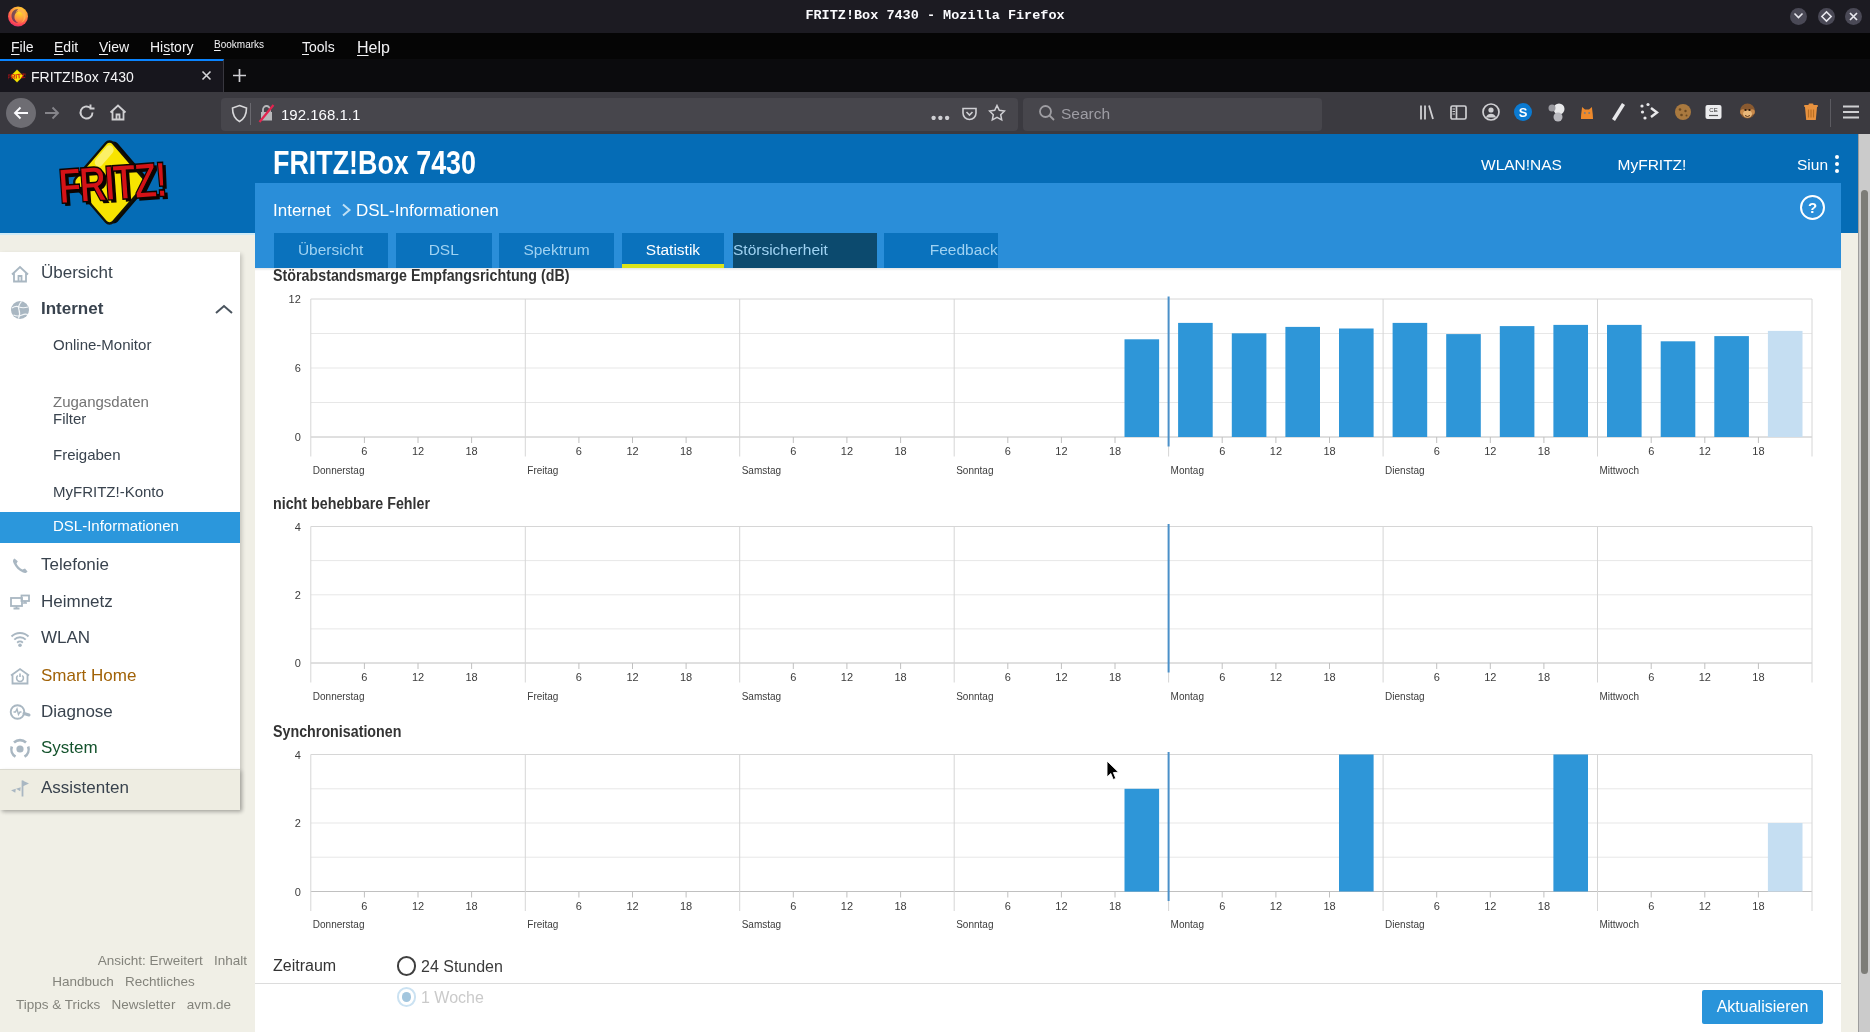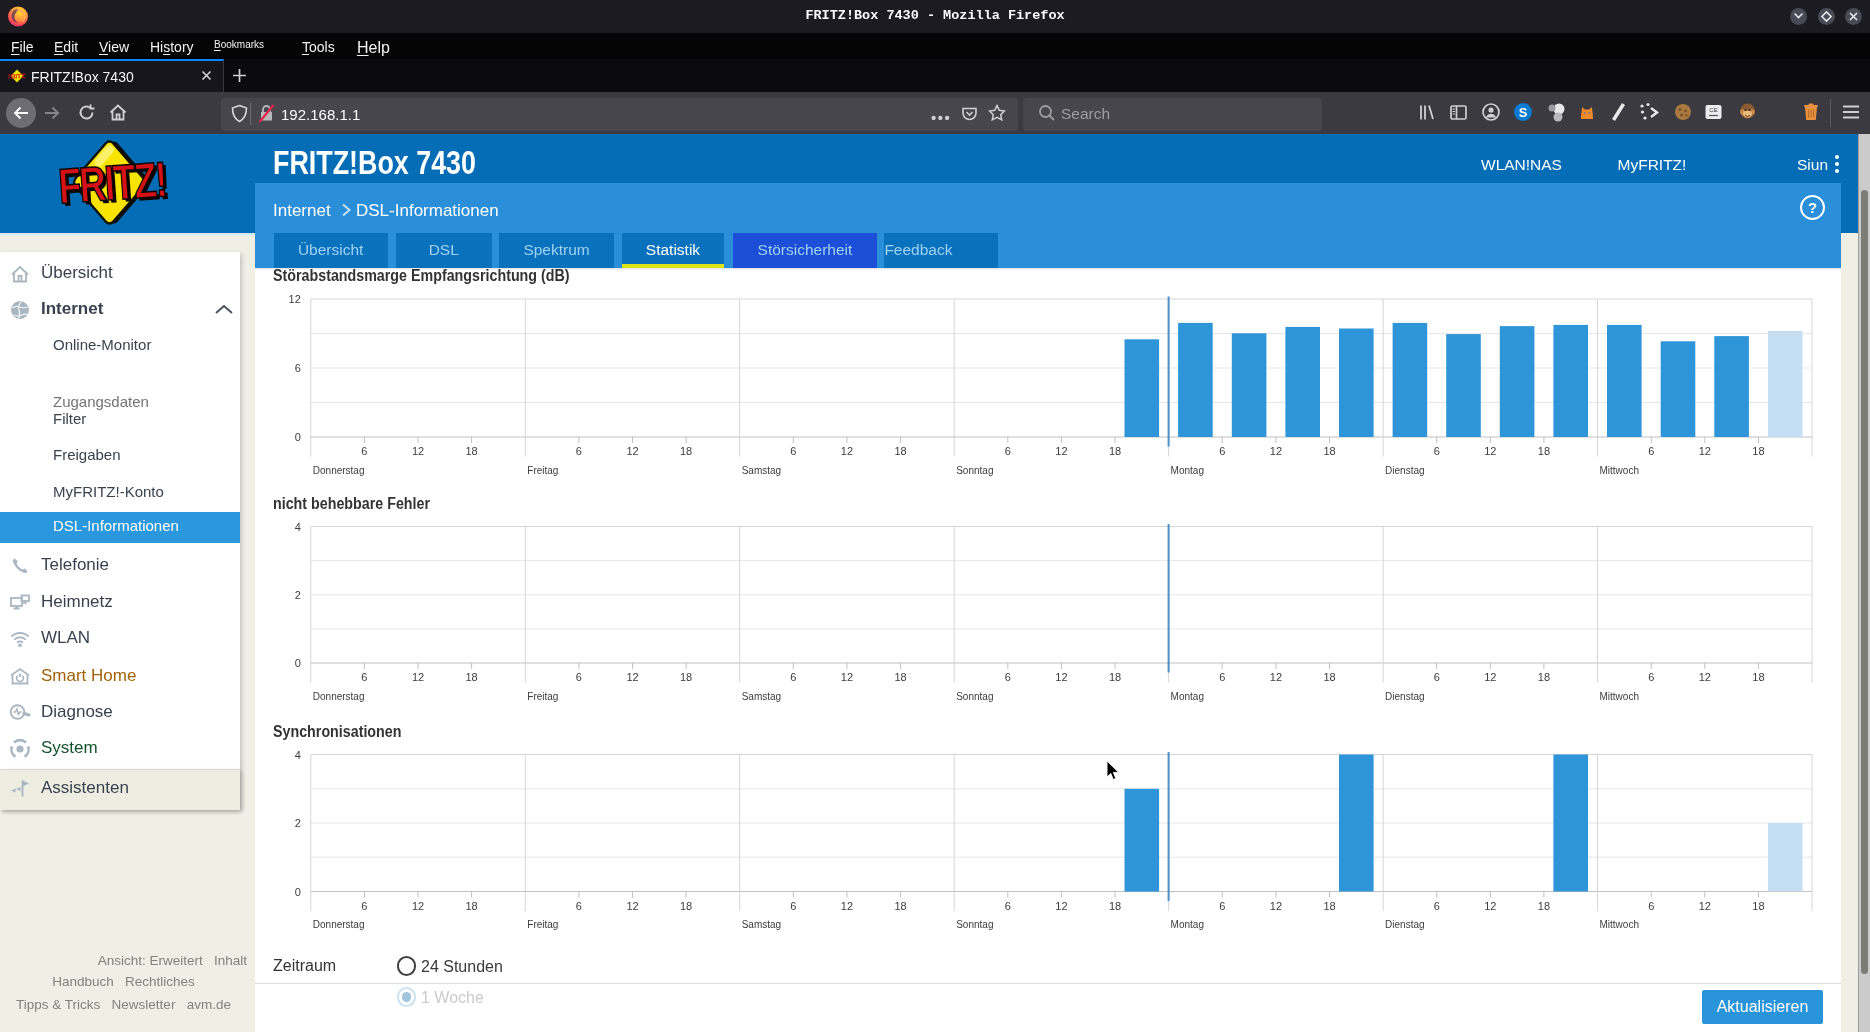--- a/index.html
+++ b/index.html
@@ -194,22 +194,22 @@
 <svg style="position:absolute;left:339px;top:202px" width="14" height="16" viewBox="0 0 14 16">
     <path d="M4 2.5 L10.5 8 L4 13.5" fill="none" stroke="#bfe0f5" stroke-width="2"></path>
   </svg>
 <div style="position:absolute;left:356px;top:201px;font-size:17px;color:#fff">DSL-Informationen</div>
 <div style="position:absolute;left:1800px;top:195px;width:25px;height:25px;border-radius:50%;border:2px solid #fff;box-sizing:border-box;text-align:center;line-height:21px;font-size:15px;font-weight:bold;color:#fff">?</div>
 <div style="position:absolute;left:273.7px;top:233px;width:113.9px;height:35px;background:#0a72bd;text-align:center;line-height:34.5px;font-size:15.5px;color:#9fd2f2">Übersicht</div>
 <div style="position:absolute;left:395.6px;top:233px;width:96.3px;height:35px;background:#0a72bd;text-align:center;line-height:34.5px;font-size:15.5px;color:#9fd2f2">DSL</div>
 <div style="position:absolute;left:499.4px;top:233px;width:114.4px;height:35px;background:#0a72bd;text-align:center;line-height:34.5px;font-size:15.5px;color:#9fd2f2">Spektrum</div>
 <div style="position:absolute;left:621.6px;top:233px;width:102.8px;height:30.5px;background:#0a72bd;text-align:center;line-height:34px;font-size:15.5px;font-weight:400;color:#fff">Statistik</div>
 <div style="position:absolute;left:621.6px;top:263.5px;width:102.8px;height:4.5px;background:#dbe319"></div>
-<div style="position:absolute;left:733.0px;top:233px;width:143.9px;height:44px;background:#1d4ed8;text-align:center;line-height:34.5px;font-size:15.5px;color:#9fd2f2">Störsicherheit</div>
-<div style="position:absolute;left:884.4px;top:233px;width:113.4px;height:35px;background:#0a72bd;text-align:left;line-height:34.5px;font-size:15.5px;color:#9fd2f2">Feedback</div>
+<div style="position:absolute;left:733.0px;top:233px;width:143.9px;height:44px;background:#0c4a6e;line-height:34.5px;font-size:15.5px;color:#9fd2f2">Störsicherheit</div>
+<div style="position:absolute;left:884.4px;top:233px;width:113.4px;height:35px;background:#0a72bd;text-align:right;line-height:34.5px;font-size:15.5px;color:#9fd2f2">Feedback</div>
 <div style="position:absolute;left:255px;top:268px;width:1586px;height:764px;background:#fff"></div>
 <div style="position:absolute;left:255px;top:268px;width:1586px;height:3px;background:linear-gradient(rgba(0,0,0,0.10),rgba(0,0,0,0))"></div>
 <div style="position:absolute;left:1841px;top:233px;width:17px;height:799px;background:#f0efe6"></div>
 <svg style="position:absolute;left:255px;top:268px" width="1586" height="764" viewBox="0 0 1586 764" font-family="'Liberation Sans',sans-serif">
 <text transform="translate(18,13) scale(0.84,1)" font-size="17" font-weight="bold" fill="#333">Störabstandsmarge Empfangsrichtung (dB)</text>
 <line x1="55.8" y1="31.0" x2="1557.0" y2="31.0" stroke="#d6d6d6" stroke-width="1"></line>
 <line x1="55.8" y1="65.5" x2="1557.0" y2="65.5" stroke="#e7e7e7" stroke-width="1"></line>
 <line x1="55.8" y1="100.0" x2="1557.0" y2="100.0" stroke="#e7e7e7" stroke-width="1"></line>
 <line x1="55.8" y1="134.5" x2="1557.0" y2="134.5" stroke="#e7e7e7" stroke-width="1"></line>
 <line x1="55.8" y1="169.0" x2="1557.0" y2="169.0" stroke="#c0c0c0" stroke-width="1"></line>

